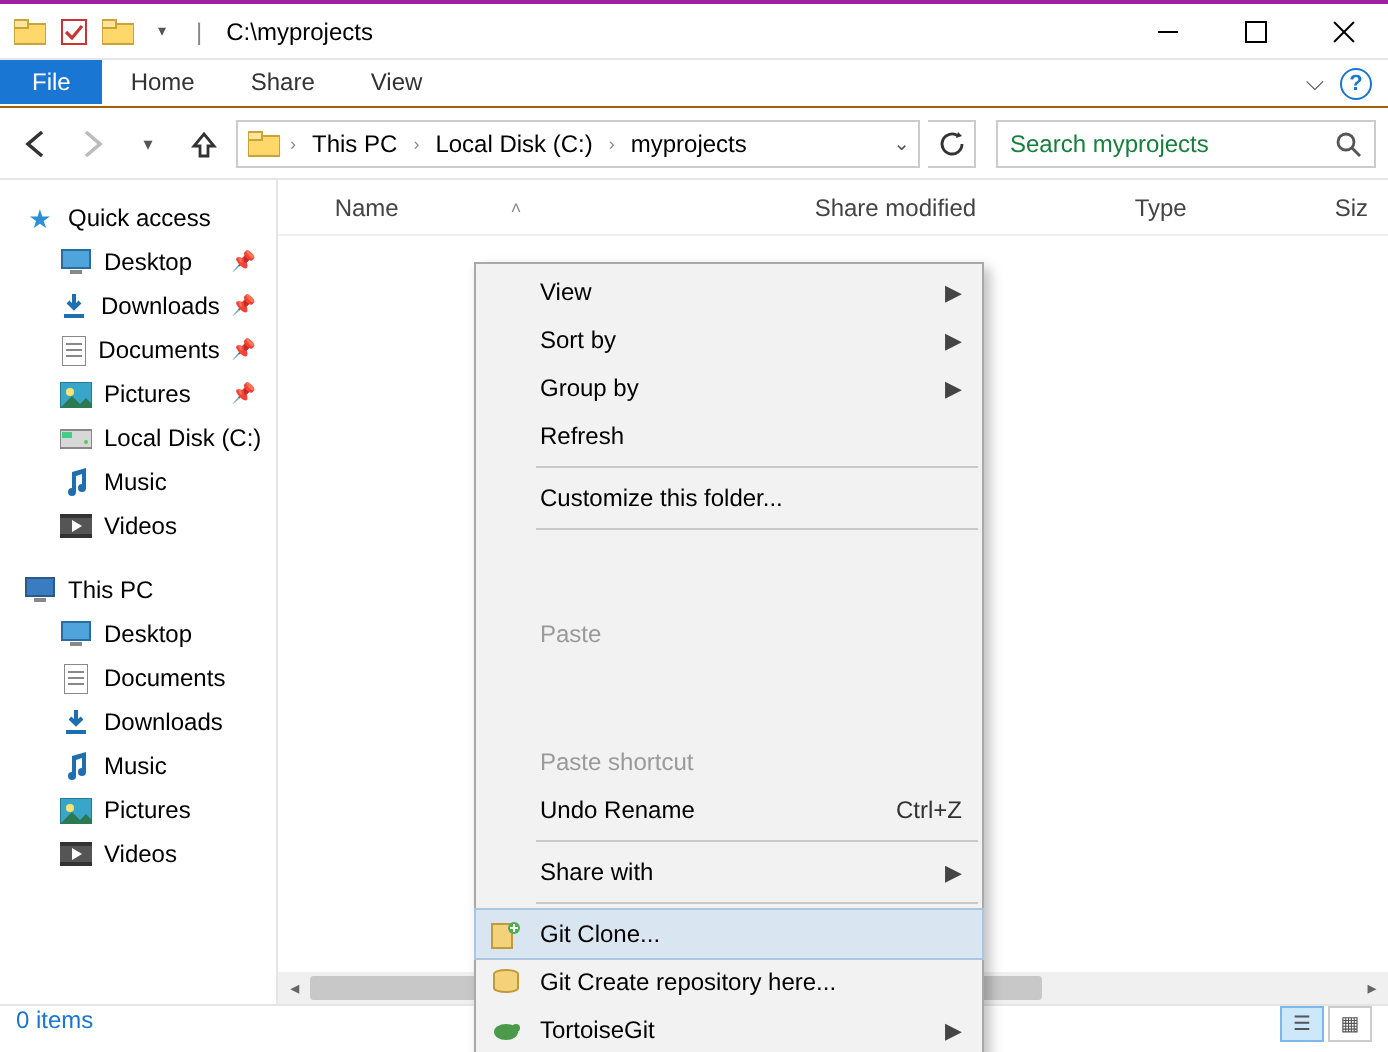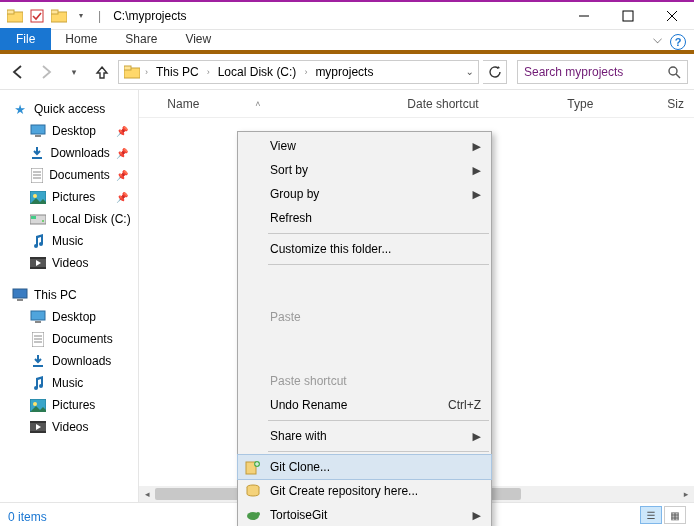--- a/index.html
+++ b/index.html
@@ -6,36 +6,36 @@
   html,body { margin:0; padding:0; }
   body { width:694px; height:526px; background:#fff; font-size:12px; color:#000; position:relative; overflow:hidden; border-top:2px solid #a020a0;}
   
   .titlebar { height:28px; display:flex; align-items:center; border-bottom:1px solid #e5e5e5; }
   .tb-left { display:flex; align-items:center; gap:4px; padding-left:6px;}
   .tb-icon { width:18px; display:inline-flex; justify-content:center; align-items:center;}
   .tb-title { padding-left:4px; }
   .tb-spacer { flex:1; }
   .tb-btn { width:44px; height:28px; display:flex; justify-content:center; align-items:center; font-size:12px; }
   
-  .ribbon { height:24px; display:flex; align-items:flex-end; border-bottom:4px solid #a16207;}
+  .ribbon { height:24px; display:flex; align-items:flex-start; border-bottom:1px solid #a16207;}
   .file-tab { background:#1976d2; color:#fff; padding:4px 16px; display:flex; align-items:center;}
   .rtab { padding:4px 14px; display:flex; align-items:center; color:#333;}
   .help { margin-left:auto; width:24px; display:flex; align-items:center; justify-content:center; color:#1976d2; font-weight:bold; border:1px solid #1976d2; border-radius:50%; width:16px; height:16px; font-size:11px; margin:4px 8px 0 0;}
   .ribbon .chev { margin-left:auto; padding:4px 8px; color:#555;}
   
   .navbar { height:36px; display:flex; align-items:center; padding:0 6px; gap:4px; border-bottom:1px solid #e5e5e5;}
   .nav-btn { width:24px; height:24px; display:flex; align-items:center; justify-content:center; color:#555; border-radius:2px;}
   .nav-btn.disabled { color:#bbb;}
   .addr { flex:1; height:24px; border:1px solid #ccc; display:flex; align-items:center; padding:0 4px; gap:2px;}
   .addr .folder-ico { width:18px; height:18px; display:flex; align-items:center; justify-content:center;}
   .addr .crumb { padding:0 4px;}
   .addr .sep { color:#888; font-size:9px; padding:0 2px;}
   .addr .addr-drop { margin-left:auto; color:#555; font-size:10px;}
   .refresh { width:24px; height:24px; display:flex; align-items:center; justify-content:center; border:1px solid #ccc; border-left:none;}
-  .search { width:171px; height:24px; border:1px solid #ccc; margin-left:6px; display:flex; align-items:center; padding:0 6px; color:#701a75;}
+  .search { width:190px; height:24px; border:1px solid #ccc; margin-left:6px; display:flex; align-items:center; padding:0 6px; color:#15803d;}
   .search .mag { margin-left:auto; color:#555;}
   
   .body { display:flex; height:412px; }
   .tree { width:162px; border-right:1px solid #e5e5e5; padding:8px 0 0 8px; overflow:hidden;}
   .tree-group { margin-bottom:10px;}
   .tree-item { display:flex; align-items:center; height:22px; gap:6px; padding-left:4px;}
   .tree-item.child { padding-left:22px;}
   .tree-item .pin { margin-left:auto; color:#888; font-size:10px; padding-right:10px;}
   .tico { width:16px; height:16px; display:inline-flex; align-items:center; justify-content:center; font-size:13px;}
   .content { flex:1; position:relative;}
@@ -44,21 +44,21 @@
   .col.name { flex:0 0 240px; display:flex; align-items:center; gap:56px;}
   .col.date { flex:0 0 120px;}
   .col.type { flex:0 0 100px;margin-left:40px;}
   .col.size { flex:1; text-align:right; padding-right:10px;}
   .sort-ind { color:#888; font-size:9px;}
   .hscroll { position:absolute; left:0; right:0; bottom:0; height:16px; background:#f0f0f0; display:flex;}
   .hscroll .track{ flex:1; position:relative;}
   .hscroll .thumb{ position:absolute; left:0; width:70%; top:2px; bottom:2px; background:#c8c8c8; border-radius:2px;}
   .hscroll .arr{ width:16px; display:flex; align-items:center; justify-content:center; color:#666; font-size:9px;}
   
-  .status { height:22px; border-top:1px solid #e5e5e5; display:flex; align-items:flex-end; padding:0 8px; font-size:12px; color:#1976d2;}
+  .status { height:22px; border-top:1px solid #e5e5e5; display:flex; align-items:flex-start; padding:0 8px; font-size:12px; color:#1976d2;}
   .status .viewbtn { width:22px; height:18px; border:1px solid #ccc; margin-left:2px; display:flex; align-items:center; justify-content:center; font-size:10px; color:#555;}
   .status .viewbtn.active { background:#cde7fb; border-color:#7fb7ea;}
   .status .views { margin-left:auto; display:flex;}
   
   .ctx { position:absolute; left:237px; top:129px; width:255px; background:#f2f2f2; border:1px solid #a9a9a9; box-shadow:3px 3px 6px rgba(0,0,0,0.25); padding:2px 0;}
   .ctx .row { height:24px; display:flex; align-items:center; padding:0 10px 0 32px; position:relative; }
   .ctx .row.hover { background:#d9e6f2; outline:1px solid #aac6e2;}
   .ctx .row .sub { margin-left:auto; color:#444; font-size:11px;}
   .ctx .row .sc { margin-left:auto; color:#333;}
   .ctx .row.disabled { color:#9a9a9a;margin-top:40px;}
@@ -325,21 +325,21 @@
         </div>
     </div>
   </div>
 
   <div class="content">
     <div class="cols">
       <div class="col name">
         <span>Name</span>
         <span class="sort-ind">˄</span>
       </div>
-      <div class="col date">Date shortcut</div>
+      <div class="col date">Share modified</div>
       <div class="col type">Type</div>
       <div class="col size">Siz</div>
     </div>
     <div class="hscroll">
       <div class="arr">◂</div>
       <div class="track">
           <div class="thumb"></div>
         </div>
       <div class="arr">▸</div>
     </div>

